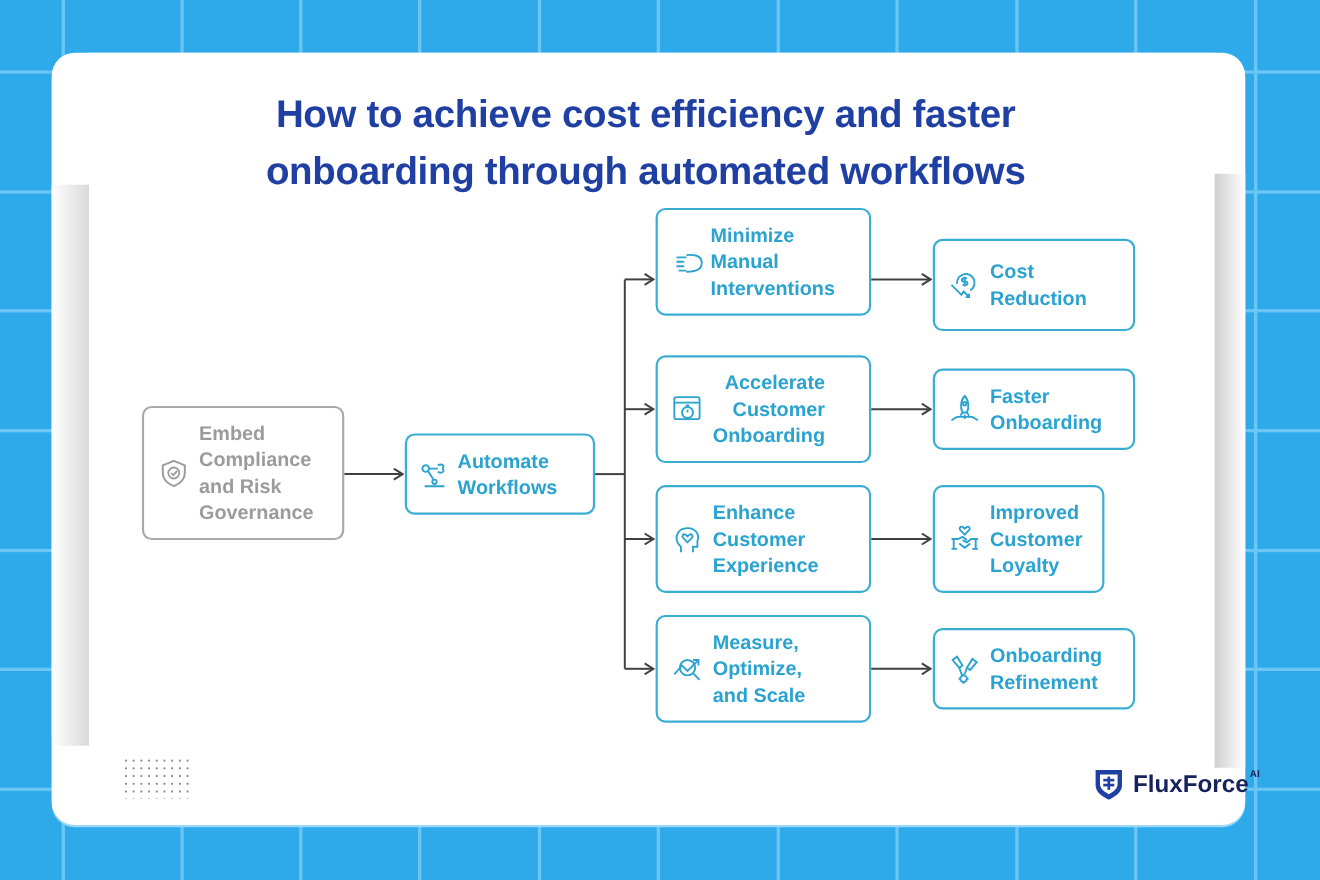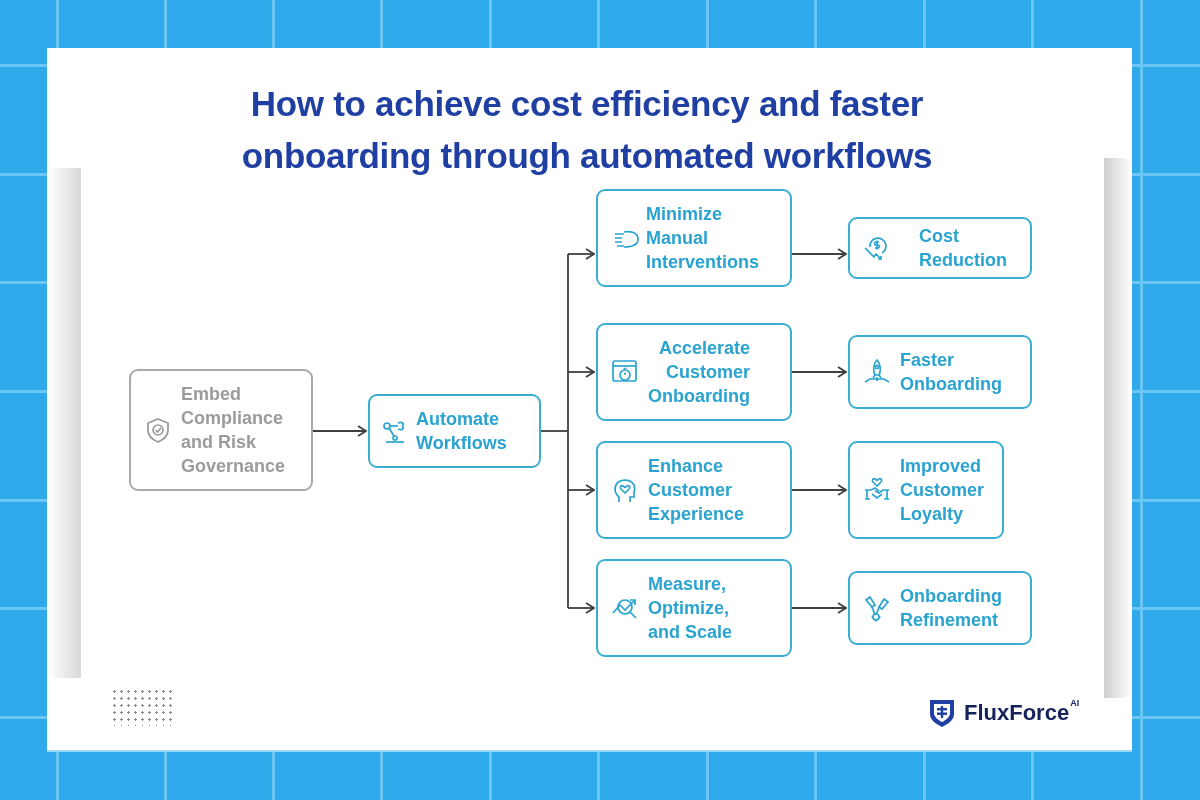--- a/index.html
+++ b/index.html
@@ -5,21 +5,21 @@
   html, body { margin: 0; padding: 0; }
   body {
     width: 1200px; height: 800px; overflow: hidden; position: relative;
     background: #2ea9ea;
     font-family: "Liberation Sans", "DejaVu Sans", sans-serif;
   }
   .grid-v { position: absolute; top: 0; bottom: 0; width: 3px; background: #6cc6f5; }
   .grid-h { position: absolute; left: 0; right: 0; height: 3px; background: #6cc6f5; }
   .card {
     position: absolute; left: 47px; top: 48px; width: 1085px; height: 702px;
-    background: #ffffff; border-radius: 0;
+    background: #ffffff; border-radius: 21px;
     box-shadow: 0 2px 0 #9ad8f8;
   }
   .side-shade-l {
     position: absolute; left: 0; top: 120px; width: 34px; height: 510px;
     background: linear-gradient(to right, #ffffff 0%, #d9d9d9 100%);
     border-radius: 0 0 0 8px;
   }
   .side-shade-r {
     position: absolute; right: 0; top: 110px; width: 28px; height: 540px;
     background: linear-gradient(to left, #ffffff 0%, #cfcfcf 100%);
@@ -41,21 +41,21 @@
   .box .label {
     color: #2aa3d0; font-weight: bold; font-size: 18px; line-height: 24px;
   }
   .box.grey .label { color: #9b9b9b; }
   .dots {
     position: absolute; left: 64px; top: 640px; width: 64px; height: 38px;
     background-image: radial-gradient(circle, #8a8a8a 1px, transparent 1.3px);
     background-size: 7px 7px;
   }
   .logo {
-    position: absolute; left: 881px; top: 650px; display: flex; align-items: center; justify-content: flex-end;
+    position: absolute; left: 947px; top: 650px; display: flex; align-items: center; justify-content: flex-end;
   }
   .logo-text { font-size: 22px; font-weight: bold; color: #16225a; margin-left: 8px; }
   .logo-sup { font-size: 9px; font-weight: bold; color: #16225a; position: relative; top: -10px; margin-left: 1px; }
   svg.connectors { position: absolute; left: 0; top: 0; }
 </style>
 </head>
 <body>
 
 <div>
   <div class="grid-v" style="left:56px"></div>
@@ -193,21 +193,21 @@
           <path d="M20 19 L26 25"></path>
       </g>
     </svg>
     <div class="label">
       <div>Measure,</div>
       <div>Optimize,</div>
       <div>and Scale</div>
     </div>
   </div>
 
-  <div class="box" style="left:801px;top:169px;width:184px;height:62px;gap:19px;">
+  <div class="box" style="left:801px;top:169px;width:184px;height:84px;">
     <svg class="icon" viewBox="0 0 30 30">
       <g fill="none" stroke="#2aa3d0" stroke-width="1.7">
         <path d="M8 14 A8 8 0 1 1 20 20"></path>
           <path d="M17 9 H14 C12 9 12 12 14 12 H16 C18 12 18 15 16 15 H13 M15 7.5 V16.5"></path>
         <path d="M3 15 L12 24 L14 21 L19 26"></path>
           <path d="M16 26 H19 V23"></path>
       </g>
     </svg>
     <div class="label">
       <div>Cost</div>

